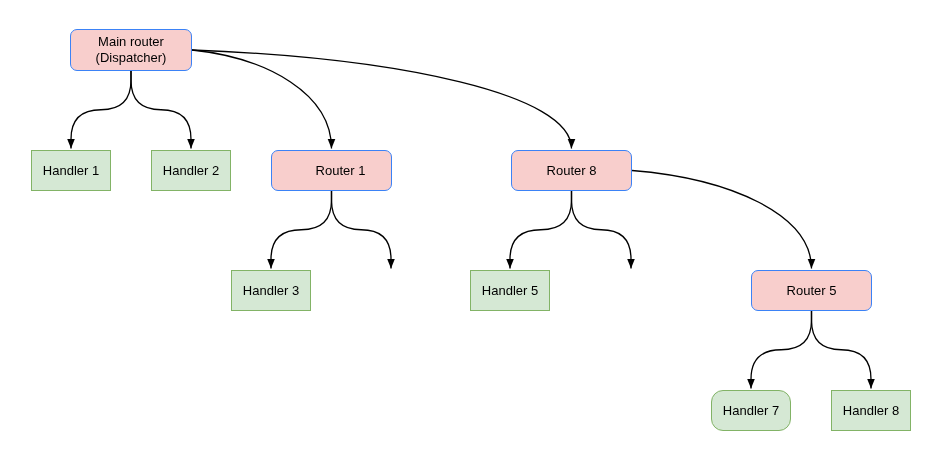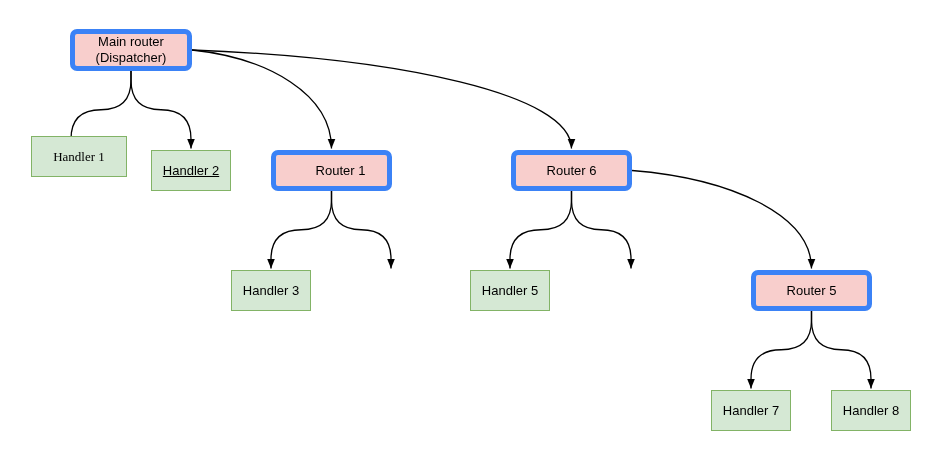--- a/index.html
+++ b/index.html
@@ -23,21 +23,21 @@
     align-items: center;
     justify-content: center;
     box-sizing: border-box;
     text-align: center;
     font-size: 13px;
     color: #000000;
     cursor: default;
   }
   .node.router {
     background: #f8cecc;
-    border: 5px solid #3b82f6;
+    border: 1px solid #3b82f6;
     border-radius: 7px;
   }
   .node.handler {
     background: #d5e8d4;
     border: 1px solid #82b366;
   }
   .node .label {
     white-space: pre-line;
     line-height: 1.22;
   }
@@ -66,40 +66,40 @@
       <path class="edge" d="M 571.5 191 L 571.5 200.3 Q 571.5 229.75 540.75 229.75 Q 510 229.75 510 259.2 L 510 268.5" marker-end="url(#arrowhead)" stroke="#000000"></path>
       <path class="edge" d="M 571.5 191 L 571.5 200.3 Q 571.5 229.75 601.25 229.75 Q 631 229.75 631 259.2 L 631 268.5" marker-end="url(#arrowhead)" stroke="#000000"></path>
       <path class="edge" d="M 632 170.5 C 730.7 178.5 811.5 214.6 811.5 268.5" marker-end="url(#arrowhead)" stroke="#000000"></path>
       <path class="edge" d="M 811.5 311 L 811.5 320.3 Q 811.5 349.75 781.25 349.75 Q 751 349.75 751 379.2 L 751 388.5" marker-end="url(#arrowhead)" stroke="#000000"></path>
       <path class="edge" d="M 811.5 311 L 811.5 320.3 Q 811.5 349.75 841.25 349.75 Q 871 349.75 871 379.2 L 871 388.5" marker-end="url(#arrowhead)" stroke="#000000"></path>
     </svg>
     <div class="node router" style="left: 70px; top: 29px; width: 122px; height: 42px;">
       <span class="label">Main router
 (Dispatcher)</span>
     </div>
-    <div class="node handler" style="left: 31px; top: 136px; width: 96px; height: 41px; font-family: Liberation Serif, serif;">
+    <div class="node handler" style="left: 31px; top: 150px; width: 80px; height: 41px;">
       <span class="label">Handler 1</span>
     </div>
-    <div class="node handler" style="left: 151px; top: 150px; width: 80px; height: 41px; text-decoration: underline;">
+    <div class="node handler" style="left: 151px; top: 150px; width: 80px; height: 41px;">
       <span class="label">Handler 2</span>
     </div>
     <div class="node router" style="left: 271px; top: 150px; width: 121px; height: 41px; padding-left: 18px;">
       <span class="label">Router 1</span>
     </div>
     <div class="node router" style="left: 511px; top: 150px; width: 121px; height: 41px;">
-      <span class="label">Router 6</span>
+      <span class="label">Router 8</span>
     </div>
     <div class="node handler" style="left: 231px; top: 270px; width: 80px; height: 41px; justify-content: center;">
       <span class="label">Handler 3</span>
     </div>
     <div class="node handler" style="left: 470px; top: 270px; width: 80px; height: 41px;">
       <span class="label">Handler 5</span>
     </div>
     <div class="node router" style="left: 751px; top: 270px; width: 121px; height: 41px;">
       <span class="label">Router 5</span>
     </div>
-    <div class="node handler" style="left: 711px; top: 390px; width: 80px; height: 41px;">
+    <div class="node handler" style="left: 711px; top: 390px; width: 80px; height: 41px; border-radius: 12px;">
       <span class="label">Handler 7</span>
     </div>
     <div class="node handler" style="left: 831px; top: 390px; width: 80px; height: 41px;">
       <span class="label">Handler 8</span>
     </div>
   </div>
 
 </body></html>

